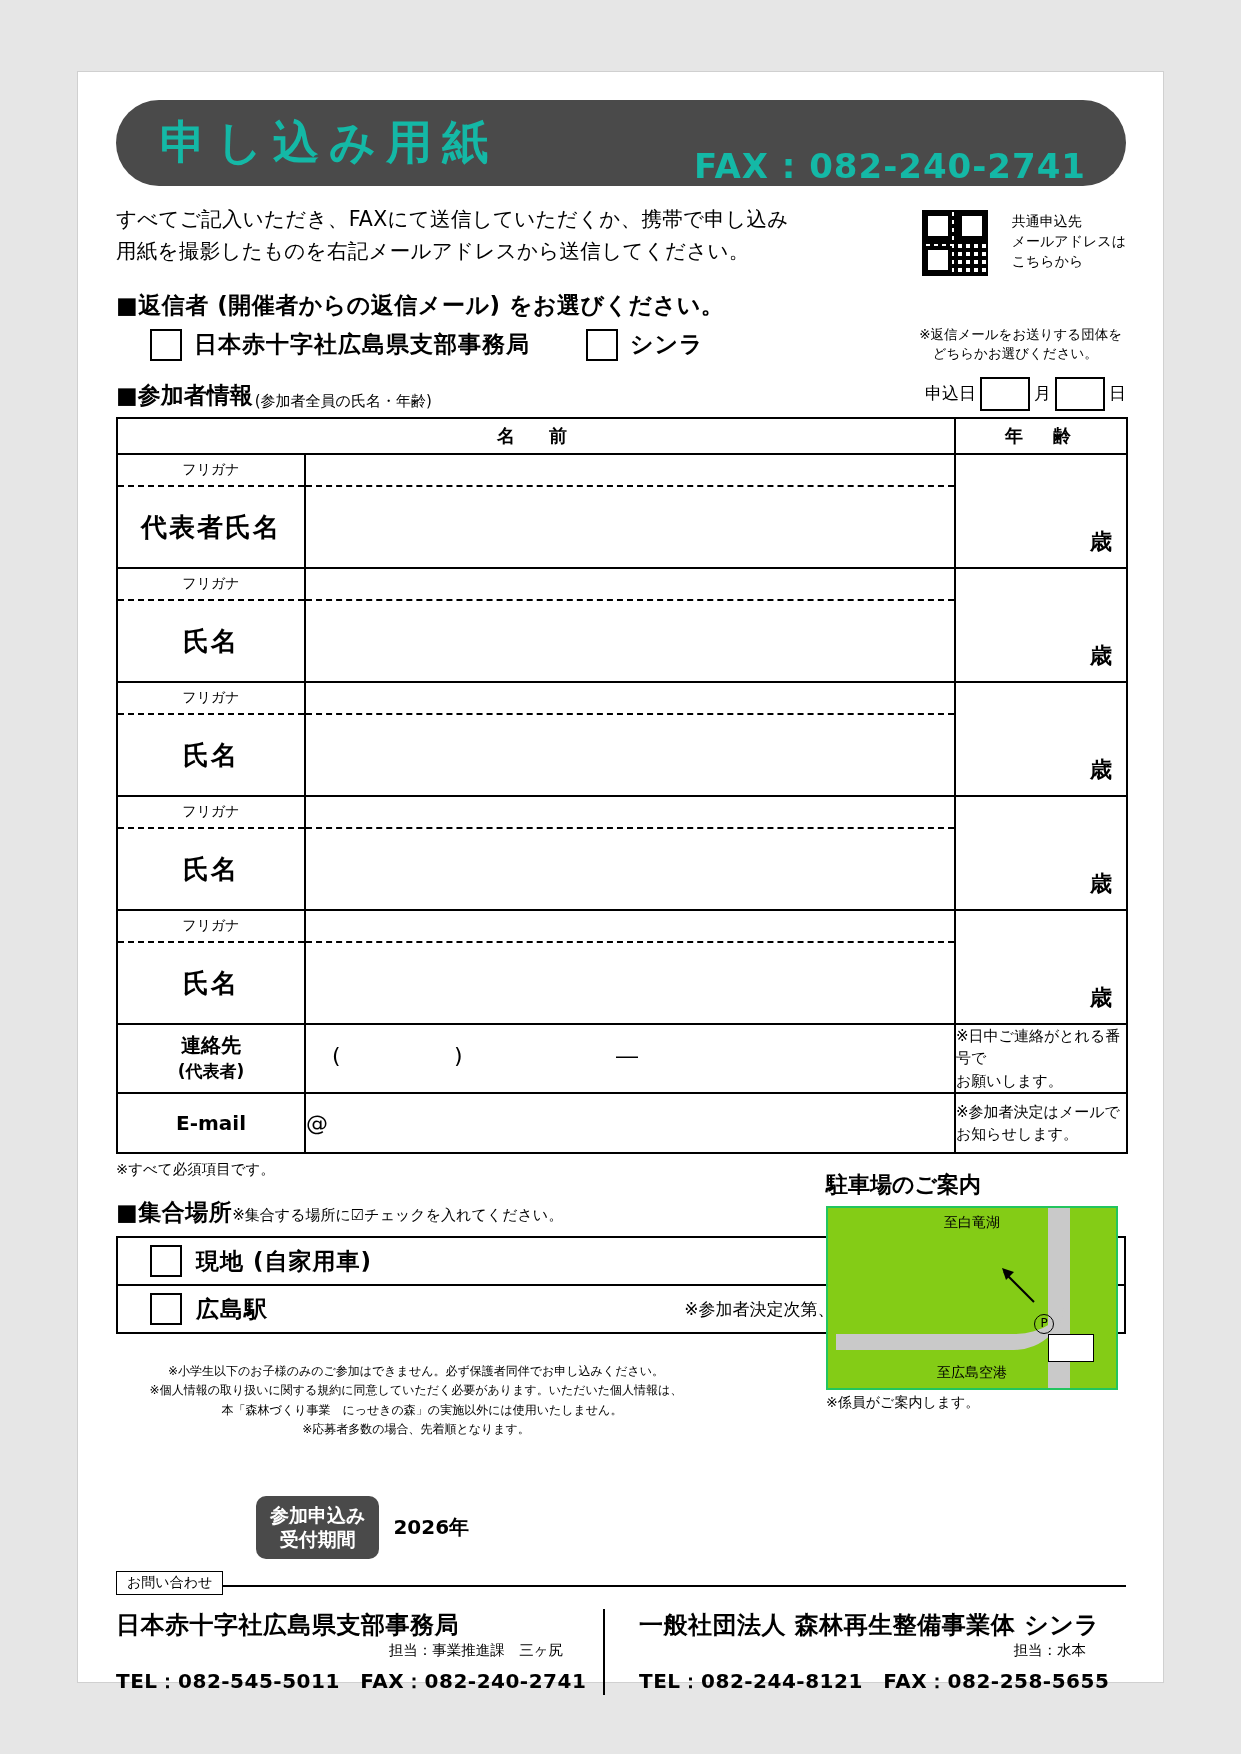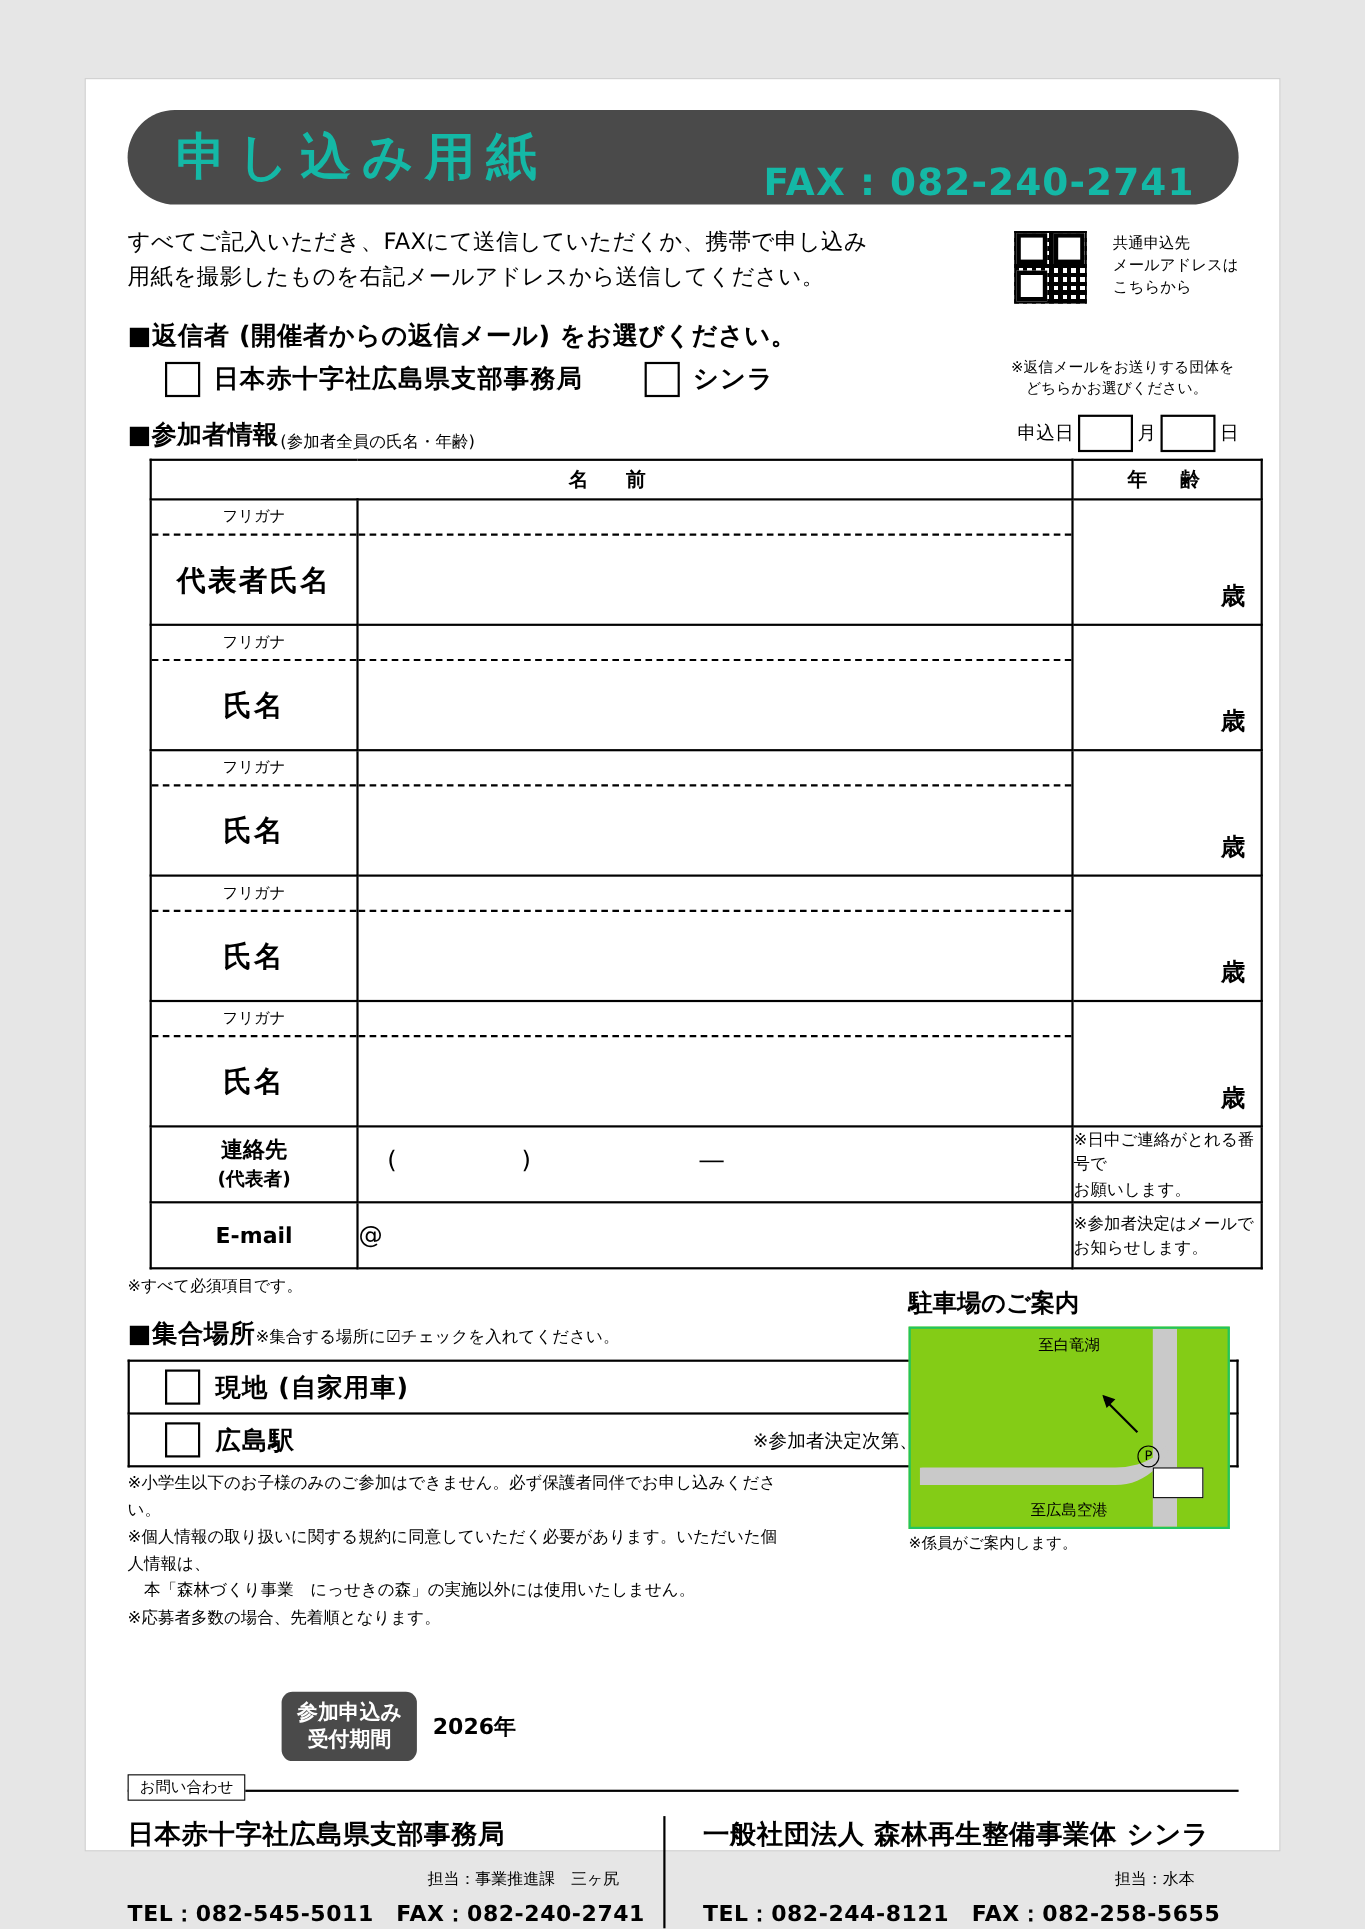--- a/index.html
+++ b/index.html
@@ -56,21 +56,21 @@
   .note-right{position:absolute;right:4px;top:-4px;font-size:13.5px;line-height:1.45;}
 
   
   .pi-head{display:flex;align-items:flex-end;margin-top:16px;}
   .pi-head .h{font-size:23px;font-weight:bold;}
   .pi-head .s{font-size:15px;font-weight:normal;margin-left:2px;}
   .applydate{margin-left:auto;display:flex;align-items:center;font-size:17px;}
   .applydate .cell{width:46px;height:30px;border:2px solid #000;margin:0 4px;}
 
   
-  table.main{border-collapse:collapse;width:1010px;margin-top:6px;table-layout:fixed;margin-left:20px;}
+  table.main{border-collapse:collapse;width:1010px;margin-top:6px;table-layout:fixed;}
   table.main td,table.main th{border:2px solid #000;padding:0;}
   .th-name{height:34px;font-size:18px;font-weight:bold;letter-spacing:8px;text-align:center;}
   .th-age{height:34px;font-size:18px;font-weight:bold;letter-spacing:6px;text-align:center;}
 
   .lab-cell{position:relative;height:112px;text-align:center;vertical-align:bottom;}
   .furi{position:absolute;left:0;right:0;top:0;height:30px;font-size:14px;
         display:flex;align-items:center;justify-content:center;
         border-bottom:2px dashed #000;}
   .lab-main{font-size:26px;font-weight:bold;padding-bottom:22px;letter-spacing:2px;}
   .write-cell{position:relative;}
@@ -90,21 +90,21 @@
   .must{font-size:14.5px;margin-top:6px;}
 
   
   table.meet{border-collapse:collapse;width:1010px;margin-top:8px;table-layout:fixed;}
   table.meet td{border:2px solid #000;height:44px;}
   .meet-box{padding-left:32px;}
   .meet-lab{font-size:23px;font-weight:bold;margin-left:14px;letter-spacing:1px;}
   .meet-note{font-size:17px;text-align:right;padding-right:12px;}
   .meet-flex{display:flex;align-items:center;}
 
-  .cautions{font-size:15px;line-height:1.62;margin-top:2px;width:600px;}
+  .cautions{font-size:12px;line-height:1.62;margin-top:28px;width:600px;text-align:center;}
 
   
   .deadline{display:flex;align-items:center;margin-top:56px;margin-left:140px;}
   .dl-badge{background:#4a4a4a;color:#fff;border-radius:10px;padding:8px 14px;
             font-size:19px;font-weight:bold;line-height:1.25;text-align:center;}
   .dl-text{margin-left:14px;}
   .dl-y{font-size:20px;font-weight:bold;}
   .dl-d{font-size:38px;font-weight:bold;display:flex;align-items:baseline;}
   .dl-d .wed{display:inline-block;width:25px;height:25px;border-radius:50%;background:#000;color:#fff;
              font-size:16px;line-height:25px;text-align:center;margin:0 4px;font-weight:bold;}
@@ -126,21 +126,21 @@
   .parknote{font-size:14px;margin-top:4px;}
 
   
   .foot-line{position:relative;margin-top:26px;border-top:2px solid #000;}
   .foot-tag{position:absolute;left:0;top:-16px;background:#fff;border:1.5px solid #000;
             font-size:14px;padding:2px 10px;}
   .foot{display:flex;margin-top:22px;}
   .foot .col{width:50%;position:relative;}
   .foot .col.right{padding-left:34px;border-left:2px solid #000;}
   .org{font-size:24px;font-weight:bold;letter-spacing:.5px;}
-  .charge{font-size:14.5px;text-align:right;padding-right:40px;margin-top:16px;}
+  .charge{font-size:14.5px;text-align:right;padding-right:40px;margin-top:0;}
   .tel{font-size:20px;font-weight:bold;margin-top:8px;letter-spacing:.5px;}
 </style>
 </head>
 <body>
 
 <div class="page">
  <div class="inner">
 
   <div class="titlebar">
     <div class="t1">申し込み用紙</div>

